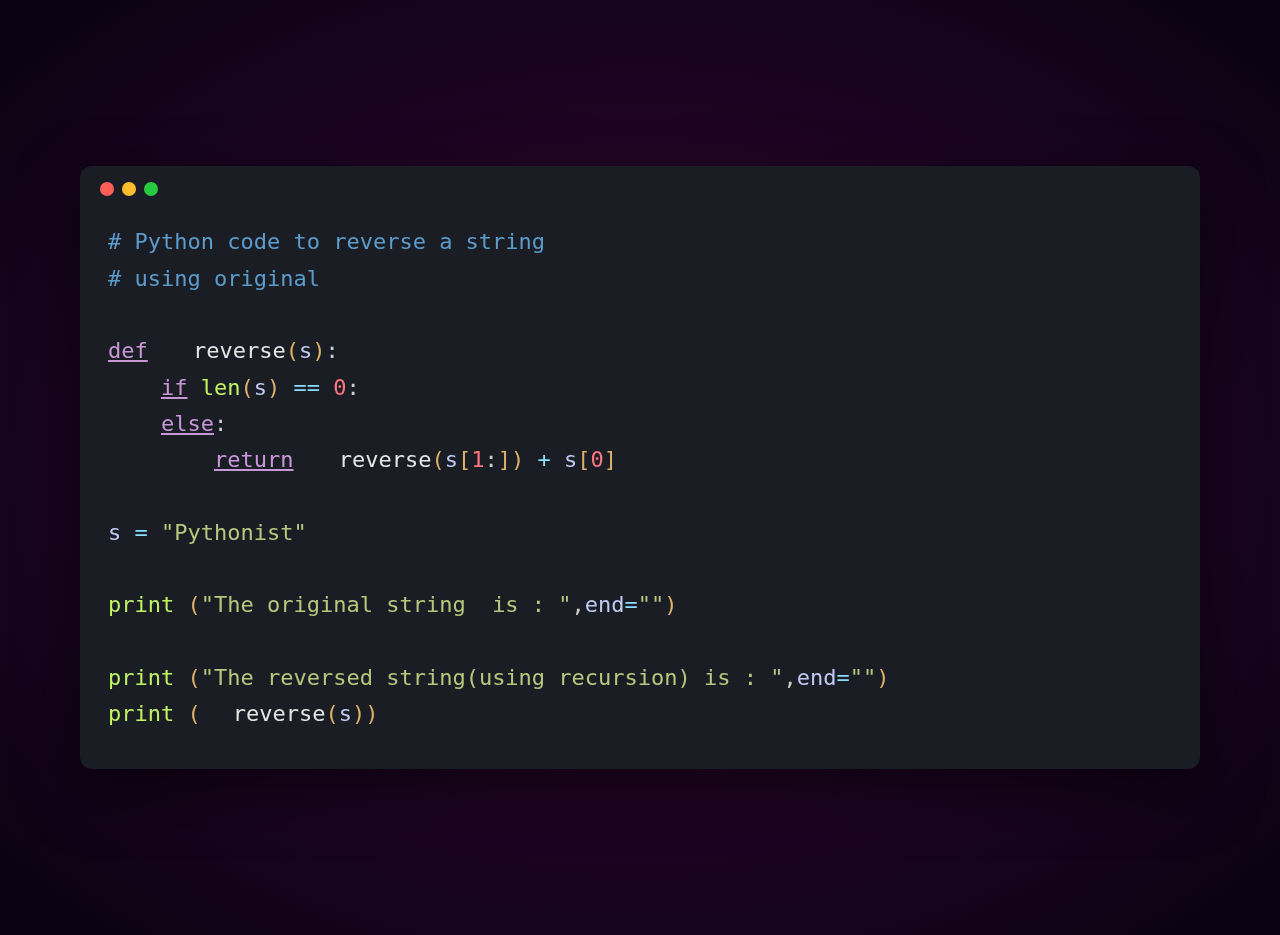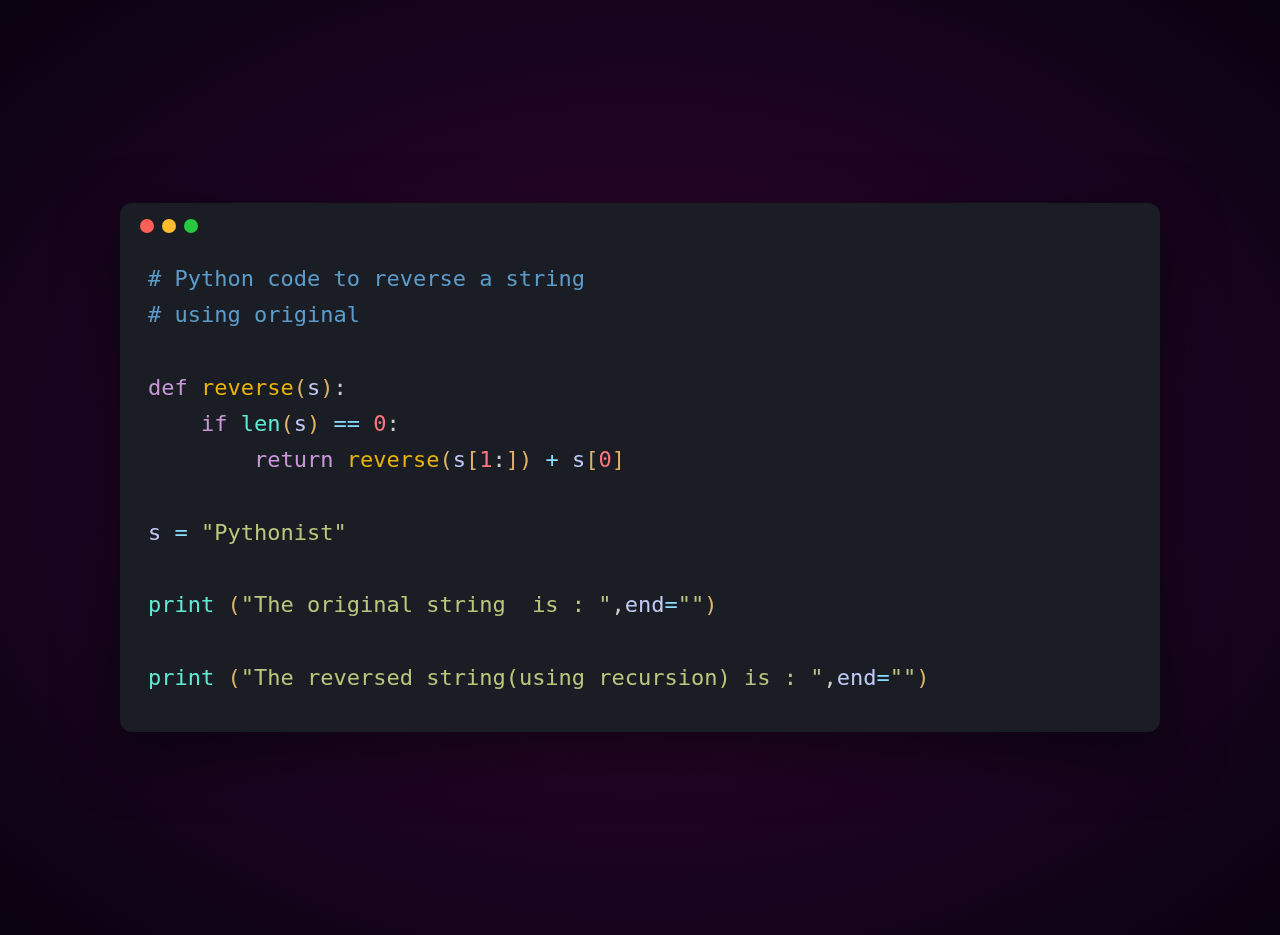--- a/index.html
+++ b/index.html
@@ -13,21 +13,21 @@
       height: 935px;
       background: radial-gradient(ellipse at center, #3a0a3a 0%, #2a0628 30%, #1a0420 60%, #0a0210 100%);
       display: flex;
       align-items: center;
       justify-content: center;
       font-family: 'Menlo', 'Monaco', 'Consolas', monospace;
       overflow: hidden;
     }
 
     .code-window {
-      width: 1040px;
+      width: 1120px;
       background: #1a1e24;
       border-radius: 12px;
       box-shadow: 0 20px 60px rgba(0, 0, 0, 0.5);
       overflow: hidden;
     }
 
     .title-bar {
       display: flex;
       align-items: center;
       padding: 16px 20px;
@@ -62,28 +62,30 @@
     .code-line {
       white-space: pre;
     }
 
     .comment {
       color: #5c9ccc;
     }
 
     .keyword {
       color: #c897d8;
+      text-decoration: underline;
     }
 
     .function-name {
-      color: #eab308;
+      color: #e5e5e5;
+      margin-left: 32px;
     }
 
     .builtin {
-      color: #5eead4;
+      color: #bef264;
     }
 
     .paren {
       color: #e0af68;
     }
 
     .identifier {
       color: #c0caf5;
     }
 
@@ -111,21 +113,23 @@
     <div class="window-control control-close"></div>
     <div class="window-control control-minimize"></div>
     <div class="window-control control-maximize"></div>
   </div>
   <div class="code-content">
     <div class="code-line"><span class="comment"># Python code to reverse a string</span></div>
     <div class="code-line"><span class="comment"># using original</span></div>
     <div class="code-line">&nbsp;</div>
     <div class="code-line"><span class="keyword">def</span><span class="plain"> </span><span class="function-name">reverse</span><span class="paren">(</span><span class="identifier">s</span><span class="paren">)</span><span class="plain">:</span></div>
     <div class="code-line"><span class="plain">    </span><span class="keyword">if</span><span class="plain"> </span><span class="builtin">len</span><span class="paren">(</span><span class="identifier">s</span><span class="paren">)</span><span class="plain"> </span><span class="operator">==</span><span class="plain"> </span><span class="number">0</span><span class="plain">:</span></div>
+    <div class="code-line"><span class="plain">    </span><span class="keyword">else</span><span class="plain">:</span></div>
     <div class="code-line"><span class="plain">        </span><span class="keyword">return</span><span class="plain"> </span><span class="function-name">reverse</span><span class="paren">(</span><span class="identifier">s</span><span class="paren">[</span><span class="number">1</span><span class="plain">:</span><span class="paren">]</span><span class="paren">)</span><span class="plain"> </span><span class="operator">+</span><span class="plain"> </span><span class="identifier">s</span><span class="paren">[</span><span class="number">0</span><span class="paren">]</span></div>
     <div class="code-line">&nbsp;</div>
     <div class="code-line"><span class="identifier">s</span><span class="plain"> </span><span class="operator">=</span><span class="plain"> </span><span class="string">"Pythonist"</span></div>
     <div class="code-line">&nbsp;</div>
     <div class="code-line"><span class="builtin">print</span><span class="plain"> </span><span class="paren">(</span><span class="string">"The original string  is : "</span><span class="plain">,</span><span class="identifier">end</span><span class="operator">=</span><span class="string">""</span><span class="paren">)</span></div>
     <div class="code-line">&nbsp;</div>
     <div class="code-line"><span class="builtin">print</span><span class="plain"> </span><span class="paren">(</span><span class="string">"The reversed string(using recursion) is : "</span><span class="plain">,</span><span class="identifier">end</span><span class="operator">=</span><span class="string">""</span><span class="paren">)</span></div>
+    <div class="code-line"><span class="builtin">print</span><span class="plain"> </span><span class="paren">(</span><span class="function-name">reverse</span><span class="paren">(</span><span class="identifier">s</span><span class="paren">)</span><span class="paren">)</span></div>
   </div>
 </div>
 
 </body></html>

